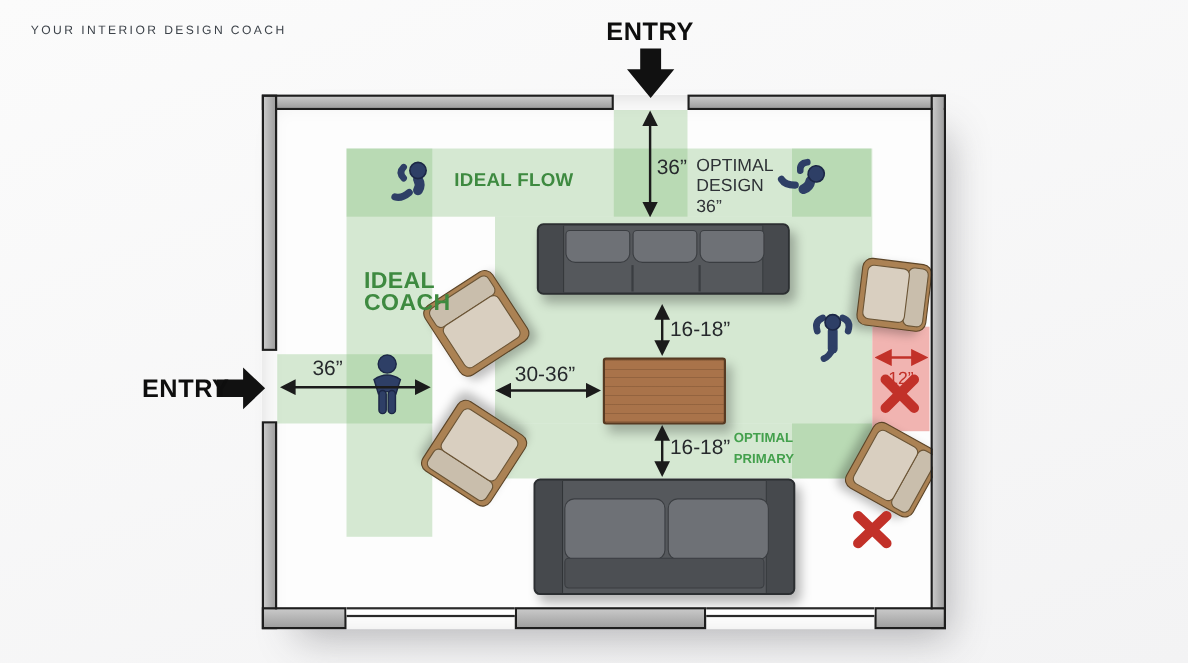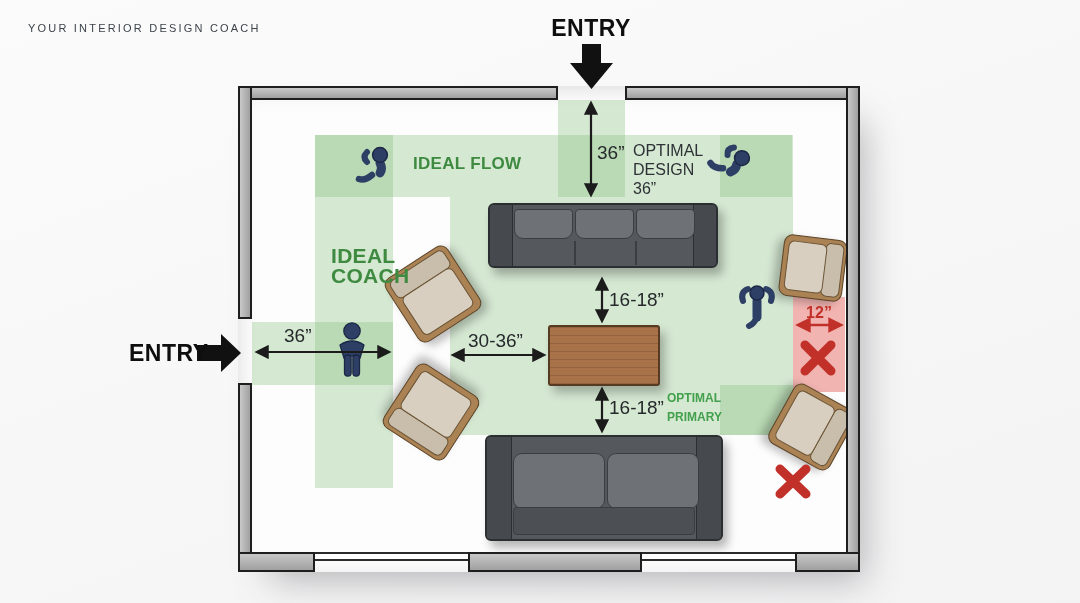--- a/index.html
+++ b/index.html
@@ -43,21 +43,21 @@
   .chair .seatc{position:absolute; left:8%; right:8%; top:31%; bottom:7%;
                 background:#d9cfc0; border:1px solid #6b5536; border-radius:6px;}
   .table{left:548px; top:325px; width:112px; height:61px; box-sizing:border-box;
          background:#a9734a;
          background-image:repeating-linear-gradient(0deg, rgba(60,36,18,0.20) 0 1px, rgba(0,0,0,0) 1px 8px);
          border:2px solid #573a22; border-radius:3px;
          box-shadow:5px 7px 10px rgba(0,0,0,0.25);}
   
   .meas{font-size:19px; color:#26292c;}
   .green-lbl{font-weight:bold; color:#3e8a40; letter-spacing:0.3px;}
-  .red-lbl{font-weight:bold; color:#c23129;}
+  .red-lbl{font-weight:normal; color:#c23129;margin-top:32px;}
   .pp-lbl{font-size:16px; color:#2e3236; line-height:19px;}
   .pp-lbl span{display:block;}
   .two-line span{display:block;}
   .svg-layer{left:0; top:0; width:1080px; height:603px; pointer-events:none;}
 </style>
 </head>
 <body>
 
 <div class="stage">
 

